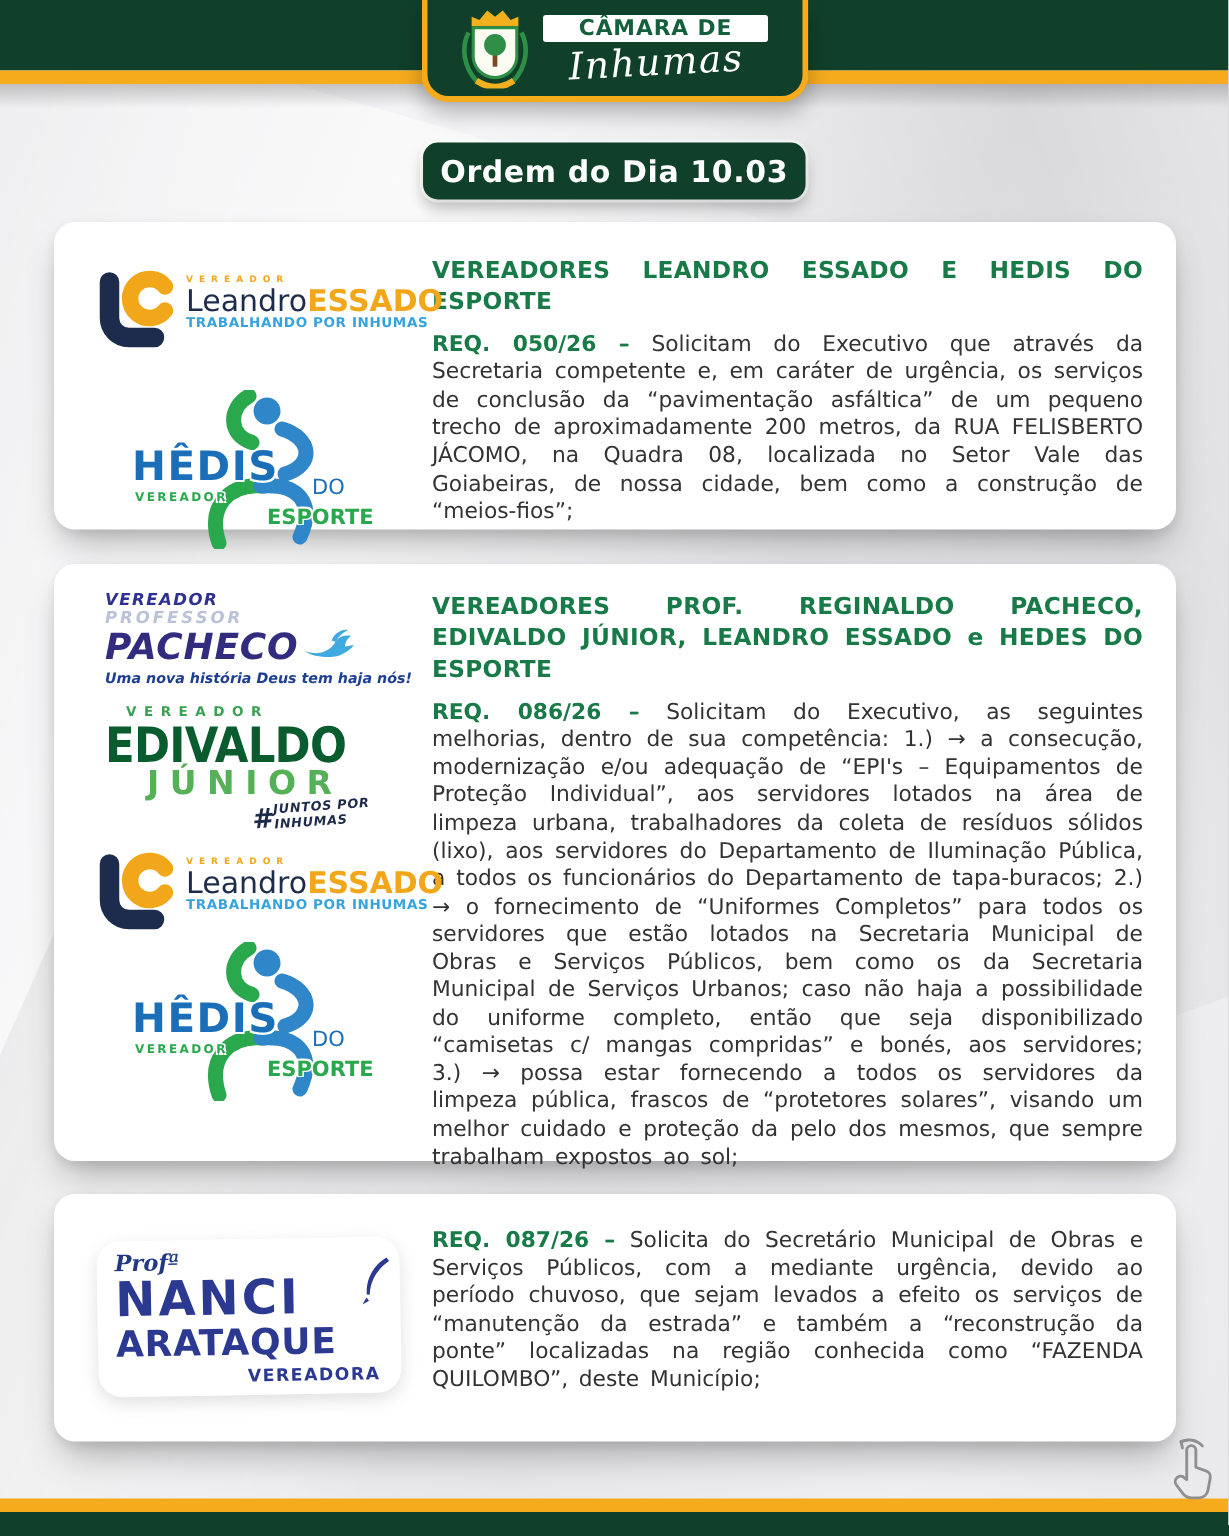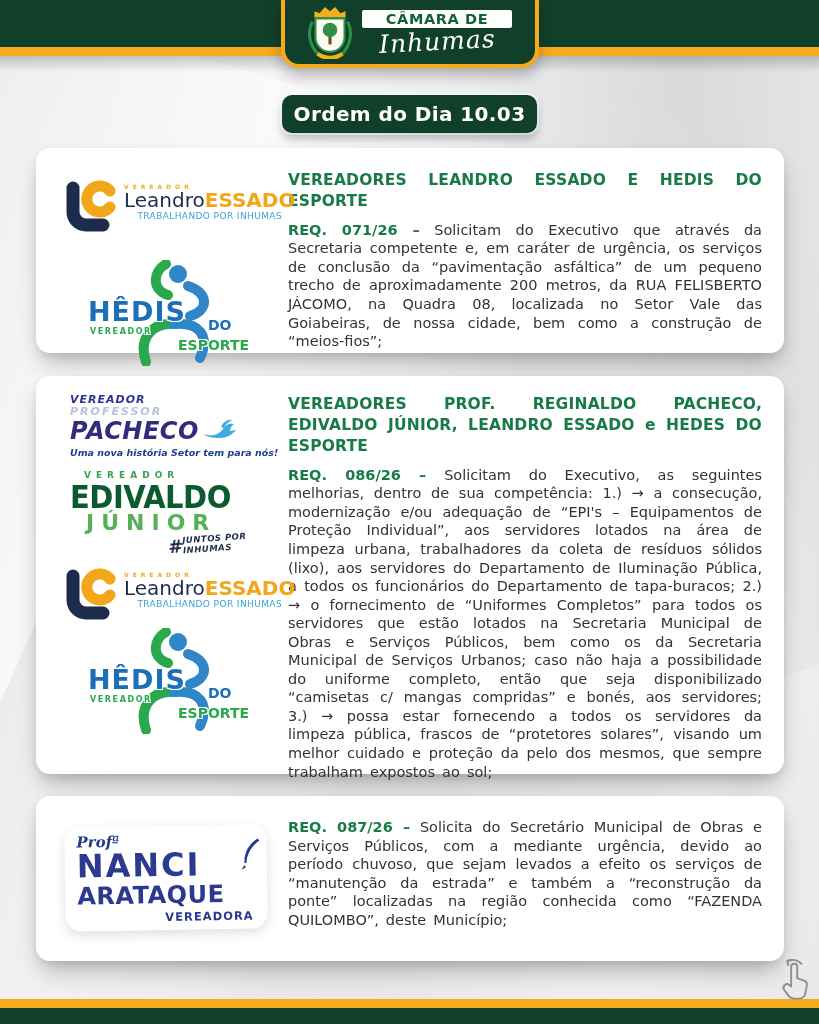--- a/index.html
+++ b/index.html
@@ -61,50 +61,50 @@
   
   .logo-lc{position:relative;width:200px;height:54px;flex:none;}
   .lc-mark{position:absolute;left:0;top:0;}
   .lc-l{fill:none;stroke:#1d2b4c;stroke-width:13;stroke-linecap:round;}
   .lc-c{fill:none;stroke:#f2a71b;stroke-width:11;stroke-linecap:round;}
   .lc-text{position:absolute;left:64px;top:3px;}
   .lc-vereador{color:#f2a71b;font-size:6px;font-weight:bold;letter-spacing:4px;}
   .lc-name{font-size:20px;line-height:1.05;white-space:nowrap;}
   .lc-first{color:#1d2b4c;}
   .lc-last{color:#f2a71b;font-weight:bold;}
-  .lc-tagline{color:#36a3dd;font-size:9px;font-weight:normal;letter-spacing:.4px;white-space:nowrap;text-align:center;}
+  .lc-tagline{color:#36a3dd;font-size:9px;font-weight:bold;letter-spacing:.4px;white-space:nowrap;}
 
   
   .logo-hedis{position:relative;width:172px;height:106px;flex:none;}
   .hedis-fig{position:absolute;left:28px;top:0;}
   .hedis-green{fill:none;stroke:#2aa84d;stroke-width:10;stroke-linecap:round;}
   .hedis-blue{fill:none;stroke:#2f86c8;stroke-width:10;stroke-linecap:round;}
   .outline-w{text-shadow:-1px -1px 0 #fff,1px -1px 0 #fff,-1px 1px 0 #fff,1px 1px 0 #fff;}
   .hedis-name{position:absolute;left:0;top:36px;font-size:27px;font-weight:bold;
     color:#1b6fb8;letter-spacing:1px;text-align:center;}
   .hedis-vereador{position:absolute;left:2px;top:67px;font-size:8px;font-weight:bold;
     color:#2aa84d;letter-spacing:1.6px;}
-  .hedis-do{position:absolute;left:120px;top:57px;font-size:14px;font-weight:bold;color:#1b6fb8;}
+  .hedis-do{position:absolute;left:120px;top:57px;font-size:14px;font-weight:normal;color:#1b6fb8;}
   .hedis-esporte{position:absolute;left:90px;top:77px;font-size:14px;font-weight:bold;color:#2aa84d;}
 
   
   .logo-reg{position:relative;width:200px;font-style:italic;padding-left:10px;flex:none;}
   .reg-vereador{font-size:11px;font-weight:bold;color:#2e3192;letter-spacing:1px;line-height:1.1;}
   .reg-professor{font-size:11px;font-weight:bold;color:#b9c2d8;letter-spacing:2px;line-height:1.1;}
   .reg-first{font-size:24px;font-weight:bold;color:#322c7e;line-height:1.05;letter-spacing:.5px;}
   .reg-row{display:flex;align-items:center;gap:2px;}
   .reg-last{font-size:24px;font-weight:bold;color:#322c7e;line-height:1.05;letter-spacing:.5px;}
   .reg-tagline{font-size:9.5px;font-weight:bold;color:#1d3e91;margin-top:3px;white-space:nowrap;}
 
   
   .logo-edi{position:relative;width:185px;margin-top:12px;padding-left:10px;flex:none;}
   .edi-vereador{font-size:9px;font-weight:bold;color:#3aa052;letter-spacing:5px;margin-left:14px;}
   .edi-first{font-size:29px;font-weight:bold;color:#0a5c2f;line-height:1.05;
     transform:scaleY(1.12);transform-origin:left top;letter-spacing:-.5px;}
-  .edi-last{font-size:22px;font-weight:bold;color:#55b057;letter-spacing:7px;line-height:1.1;margin-left:16px;}
+  .edi-last{font-size:22px;font-weight:bold;color:#55b057;letter-spacing:7px;line-height:1.1;margin-left:28px;}
   .edi-hash{display:flex;align-items:center;justify-content:flex-end;margin-top:2px;
     margin-right:8px;transform:rotate(-4deg);color:#1e2a4a;font-style:italic;font-weight:bold;}
   .edi-hash-sign{font-size:18px;margin-right:2px;}
   .edi-hash-lines{display:flex;flex-direction:column;font-size:8.5px;line-height:1.15;letter-spacing:.5px;}
 
   
   .logo-nanci{position:relative;width:178px;background:#ffffff;border-radius:16px;
     padding:8px 12px 6px;transform:rotate(-1deg);margin:8px auto 0;
     box-shadow:0 4px 12px rgba(0,0,0,.13);flex:none;}
   .nanci-prof{font-family:"DejaVu Serif","Liberation Serif",serif;font-style:italic;
@@ -175,39 +175,39 @@
         </svg>
         <div class="hedis-name outline-w">HÊDIS</div>
         <div class="hedis-vereador outline-w">VEREADOR</div>
         <div class="hedis-do outline-w">DO</div>
         <div class="hedis-esporte outline-w">ESPORTE</div>
       </div>
     </div>
     <div class="card-right">
       <h2 class="heading">VEREADORES LEANDRO ESSADO E HEDIS DO ESPORTE</h2>
       <p class="bodytext">
-        <span class="req">REQ. 071/26 –</span>
+        <span class="req">REQ. 050/26 –</span>
         <span>Solicitam do Executivo que através da Secretaria competente e, em caráter de urgência, os serviços de conclusão da “pavimentação asfáltica” de um pequeno trecho de aproximadamente 200 metros, da RUA FELISBERTO JÁCOMO, na Quadra 08, localizada no Setor Vale das Goiabeiras, de nossa cidade, bem como a construção de “meios-fios”;</span>
       </p>
     </div>
   </section>
 
   <section class="card card2">
     <div class="card-left">
       <div class="logo-reg">
         <div class="reg-vereador">VEREADOR</div>
         <div class="reg-professor">PROFESSOR</div>
         <div class="reg-row">
           <span class="reg-last">PACHECO</span>
           <svg width="36" height="26" viewBox="0 0 36 26">
             <path fill="#3fa9e0" d="M2 16 C10 19 18 17 22 11 C24 7 28 5 33 6 C30 8 29 11 29 13 L35 12 C31 17 25 20 19 20 C12 20 6 19 2 16 Z"></path>
             <path fill="#3fa9e0" d="M20 9 C22 4 27 1 31 2 C27 4 24 7 23 10 Z"></path>
           </svg>
         </div>
-        <div class="reg-tagline">Uma nova história Setor tem para nós!</div>
+        <div class="reg-tagline">Uma nova história Deus tem haja nós!</div>
       </div>
       <div class="logo-edi">
         <div class="edi-vereador">VEREADOR</div>
         <div class="edi-first">EDIVALDO</div>
         <div class="edi-last">JÚNIOR</div>
         <div class="edi-hash">
           <span class="edi-hash-sign">#</span>
           <span class="edi-hash-lines">
             <span>JUNTOS POR</span>
             <span>INHUMAS</span>

